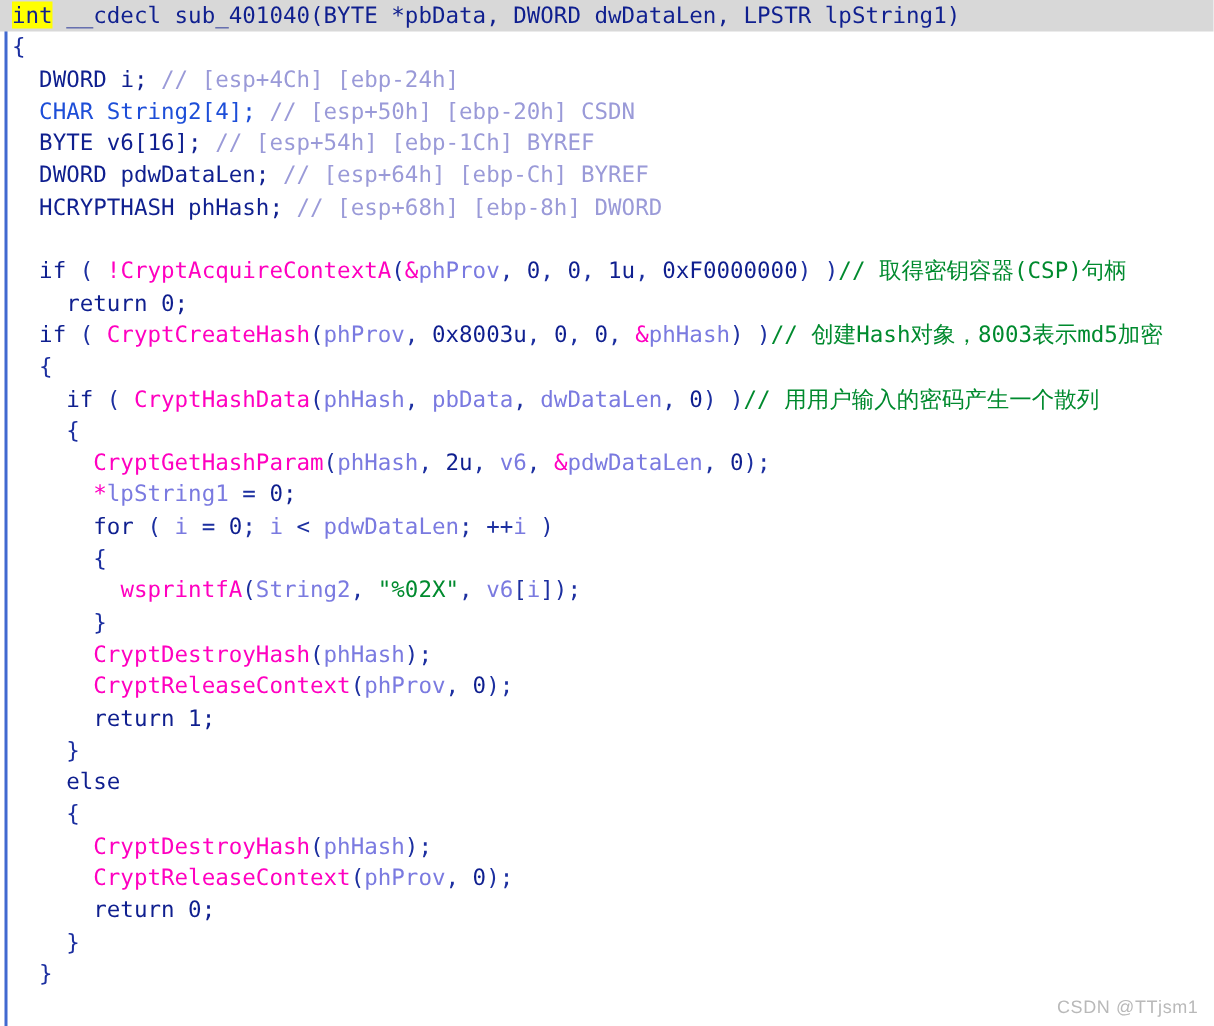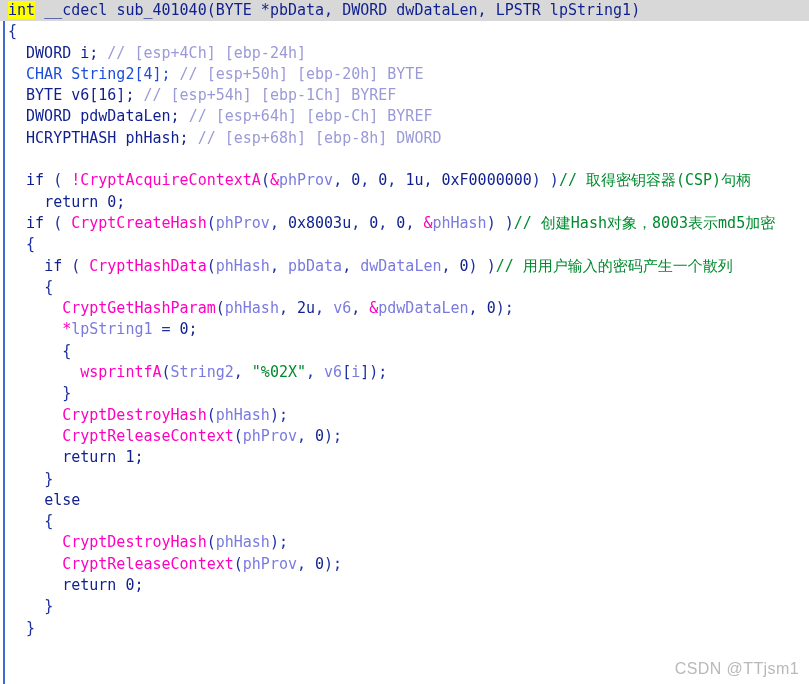--- a/index.html
+++ b/index.html
@@ -58,42 +58,42 @@
   .str     { color: #008a2e; }
   .declcmt { color: #9a9ad8; text-align: center; }          
   .gray    { color: #1d4ed8; }          
   .hl      { background: #ffff00; color: #0f1f8f; }  
 
   .watermark {
     position: absolute;
     right: 10px;
     bottom: 6px;
     font-family: "Liberation Sans", sans-serif;
-    font-size: 16px;
+    font-size: 12px;
     color: #b9b9b9;
     letter-spacing: 0.4px;
     user-select: none;
   }
 </style>
 </head>
 <body>
 
 <div id="pseudocode-view">
 
   <div class="scope-bar"></div>
 
   <div class="code">
 
     <div class="line current"><span class="hl">int</span><span class="kw"> </span><span class="kw">__cdecl</span><span> </span><span class="kw">sub_401040</span><span class="kw">(BYTE *pbData, DWORD dwDataLen, LPSTR lpString1)</span></div>
 
     <div class="line"><span class="punc">{</span></div>
 
     <div class="line">  <span class="kw">DWORD</span> <span class="kw">i;</span> <span class="declcmt">// [esp+4Ch] [ebp-24h]</span></div>
 
-    <div class="line">  <span class="gray">CHAR</span> <span class="gray">String2[4];</span> <span class="declcmt">// [esp+50h] [ebp-20h] BYTE</span></div>
+    <div class="line">  <span class="gray">CHAR</span> <span class="gray">String2[4];</span> <span class="declcmt">// [esp+50h] [ebp-20h] CSDN</span></div>
 
     <div class="line">  <span class="kw">BYTE</span> <span class="kw">v6[16];</span> <span class="declcmt">// [esp+54h] [ebp-1Ch] BYREF</span></div>
 
     <div class="line">  <span class="kw">DWORD</span> <span class="kw">pdwDataLen;</span> <span class="declcmt">// [esp+64h] [ebp-Ch] BYREF</span></div>
 
     <div class="line">  <span class="kw">HCRYPTHASH</span> <span class="kw">phHash;</span> <span class="declcmt">// [esp+68h] [ebp-8h] DWORD</span></div>
 
 
     <div class="line"> </div>
 
@@ -106,20 +106,21 @@
     <div class="line">  <span class="punc">{</span></div>
 
     <div class="line">    <span class="kw">if</span> <span class="punc">( </span><span><span class="fn">CryptHashData</span><span class="punc">(</span><span class="var">phHash</span><span class="punc">, </span><span class="var">pbData</span><span class="punc">, </span><span class="var">dwDataLen</span><span class="punc">, </span><span class="num">0</span><span class="punc">)</span></span><span class="punc"> )</span><span class="cmt">// 用用户输入的密码产生一个散列</span></div>
 
     <div class="line">    <span class="punc">{</span></div>
 
     <div class="line">      <span><span class="fn">CryptGetHashParam</span><span class="punc">(</span><span class="var">phHash</span><span class="punc">, </span><span class="num">2u</span><span class="punc">, </span><span class="var">v6</span><span class="punc">, </span><span class="op">&amp;</span><span class="var">pdwDataLen</span><span class="punc">, </span><span class="num">0</span><span class="punc">);</span></span></div>
 
     <div class="line">      <span class="op">*</span><span class="var">lpString1</span><span class="punc"> = </span><span class="num">0;</span></div>
 
+    <div class="line">      <span class="kw">for</span> <span class="punc">( </span><span class="var">i</span><span class="punc"> = </span><span class="num">0</span><span class="punc">; </span><span class="var">i</span><span class="punc"> &lt; </span><span class="var">pdwDataLen</span><span class="punc">; ++</span><span class="var">i</span><span class="punc"> )</span></div>
 
     <div class="line">      <span class="punc">{</span></div>
 
     <div class="line">        <span><span class="fn">wsprintfA</span><span class="punc">(</span><span class="var">String2</span><span class="punc">, </span><span class="str">"%02X"</span><span class="punc">, </span><span class="var">v6</span><span class="punc">[</span><span class="var">i</span><span class="punc">]);</span></span></div>
 
 
     <div class="line">      <span class="punc">}</span></div>
 
     <div class="line">      <span><span class="fn">CryptDestroyHash</span><span class="punc">(</span><span class="var">phHash</span><span class="punc">);</span></span></div>
 

